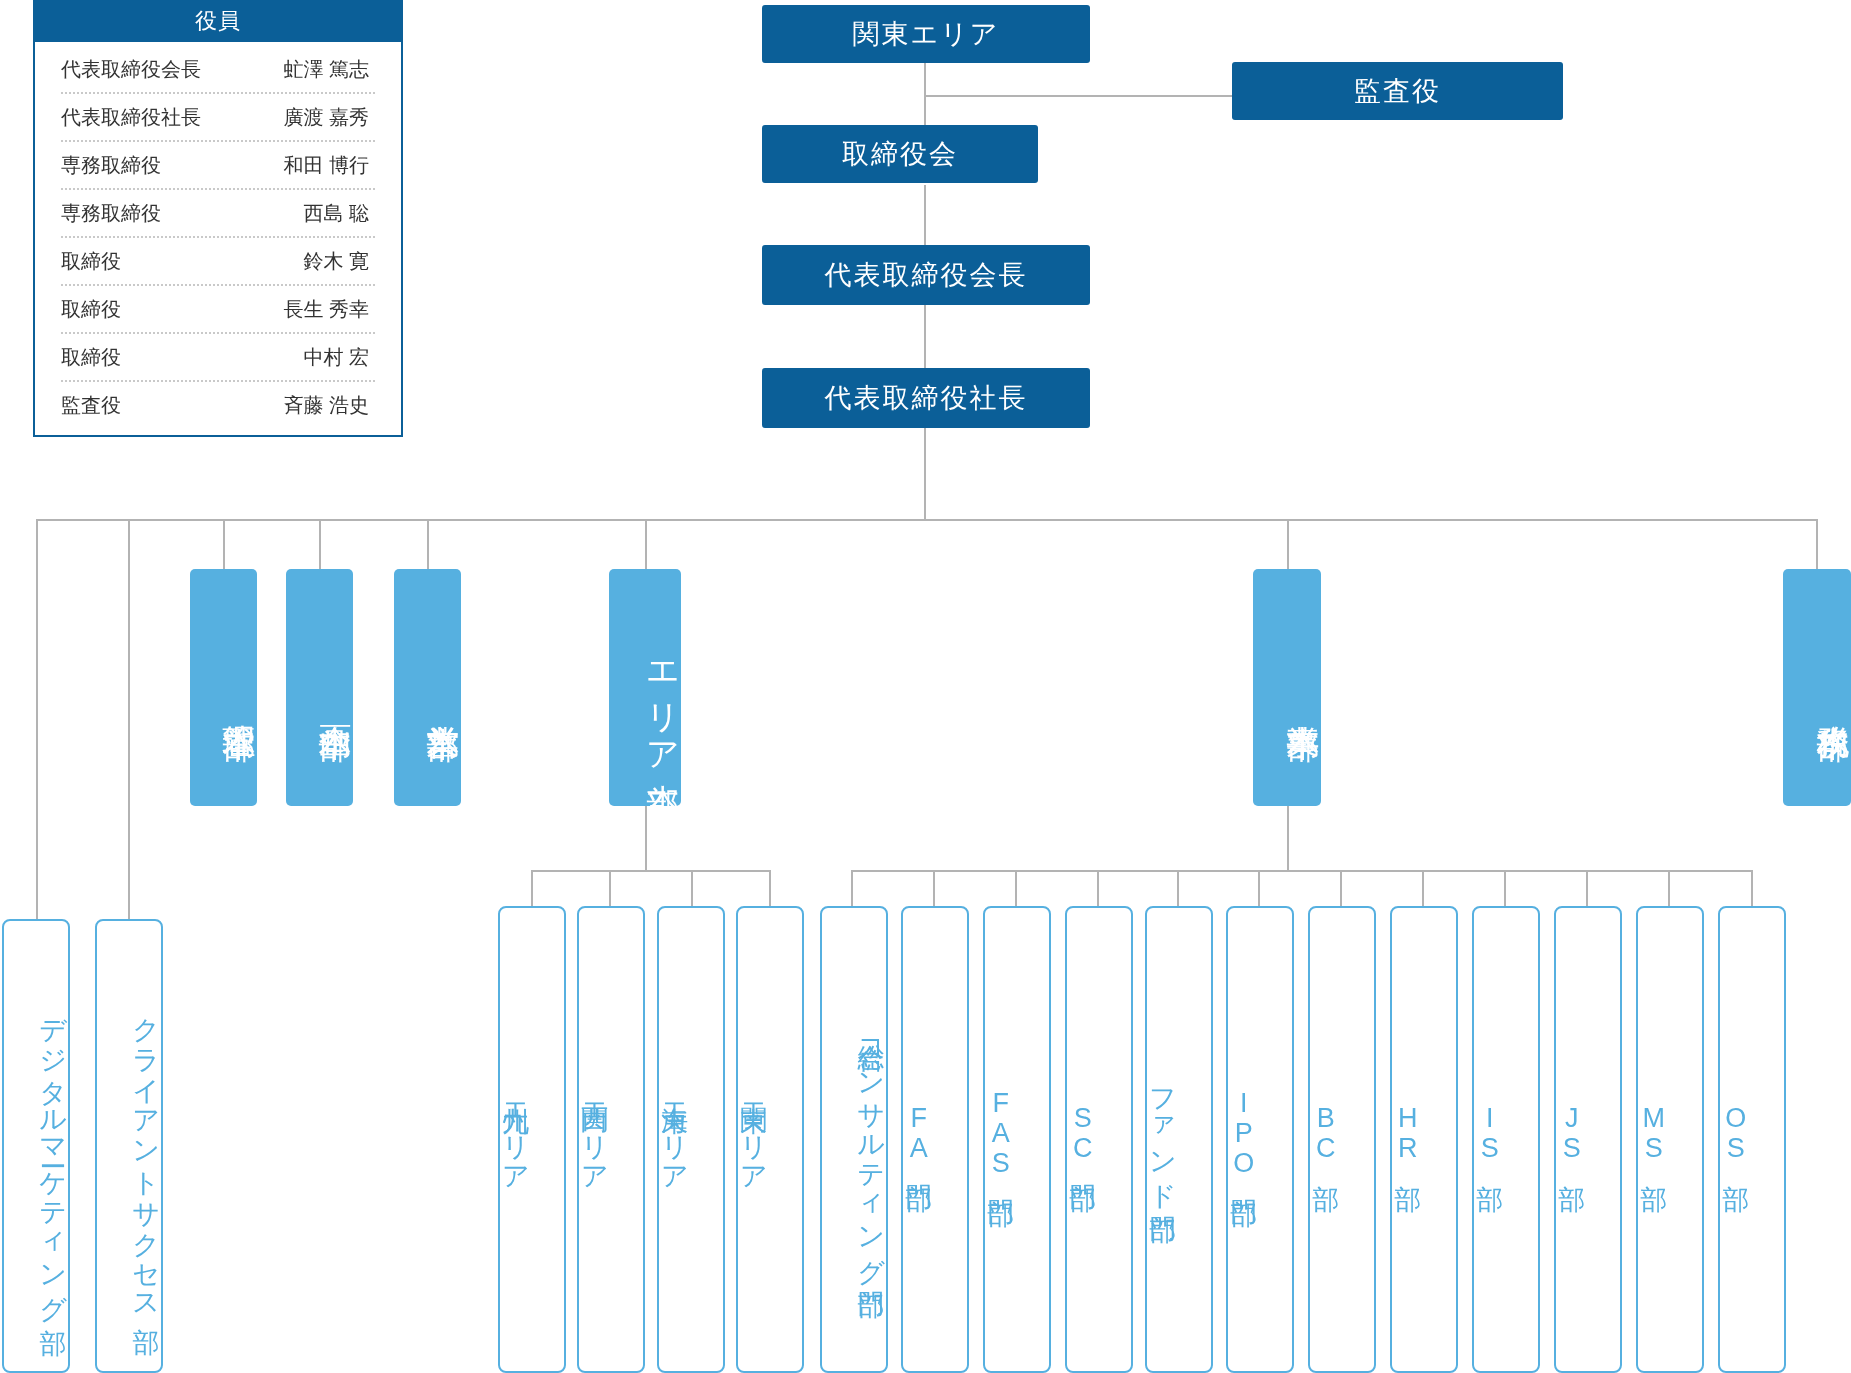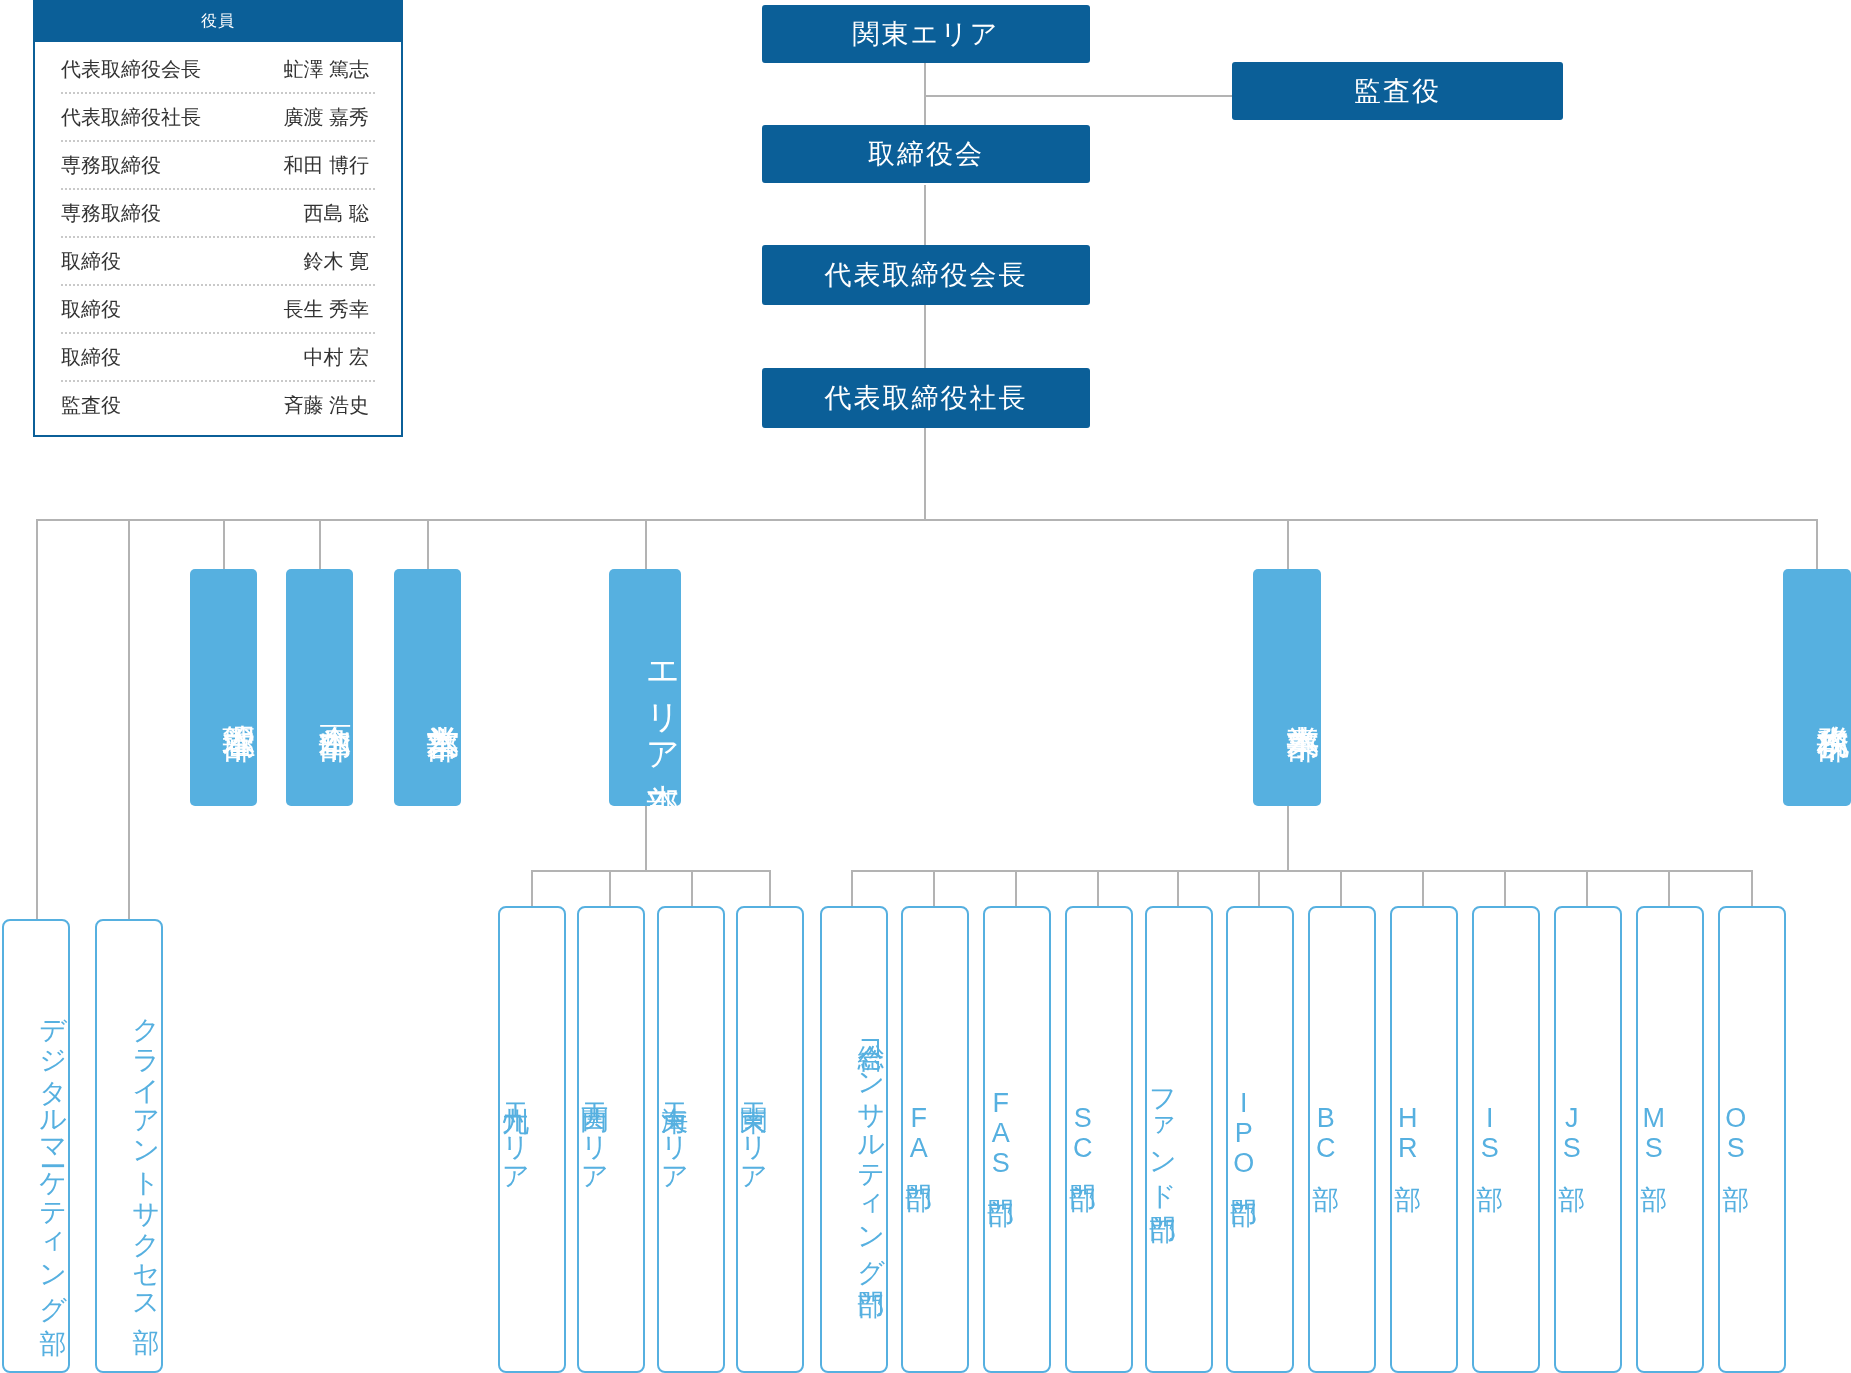--- a/index.html
+++ b/index.html
@@ -16,21 +16,21 @@
   .ln.h{height:2px;}
 
   
   #officers{
     position:absolute;left:33px;top:0px;width:370px;height:437px;
     border:2px solid #0b5f98;border-top:none;box-sizing:border-box;
     background:#fff;
   }
   #officers .ohead{
     position:absolute;left:-2px;top:0;width:370px;height:42px;
-    background:#0b5f98;color:#fff;font-size:16px;
+    background:#0b5f98;color:#fff;font-size:22px;
     display:flex;align-items:center;justify-content:center;letter-spacing:1px;
   }
   #officers .obody{position:absolute;left:0;top:42px;width:100%;padding:4px 26px 0 26px;box-sizing:border-box;}
   #officers .orow{
     display:flex;align-items:center;height:46px;
     border-bottom:2px dotted #c9c9c9;font-size:20px;color:#333;
   }
   #officers .orow:last-child{border-bottom:none;}
   #officers .otitle{flex:0 0 auto;width:180px;}
   #officers .oname{flex:1 1 auto;text-align:right;padding-right:6px;}
@@ -127,21 +127,21 @@
   <div class="ln v" style="left:1816px;top:519px;height:50px;"></div>
 
   <div class="dk" style="left:762px;top:5px;width:328px;height:58px;">
     <span>関東エリア</span>
   </div>
 
   <div class="dk" style="left:1232px;top:62px;width:331px;height:58px;">
     <span>監査役</span>
   </div>
 
-  <div class="dk" style="left:762px;top:125px;width:328px;height:58px;">
+  <div class="dk" style="left:762px;top:125px;width:276px;height:58px;">
     <span>取締役会</span>
   </div>
 
   <div class="dk" style="left:762px;top:245px;width:328px;height:60px;">
     <span>代表取締役会長</span>
   </div>
 
   <div class="dk" style="left:762px;top:368px;width:328px;height:60px;">
     <span>代表取締役社長</span>
   </div>

